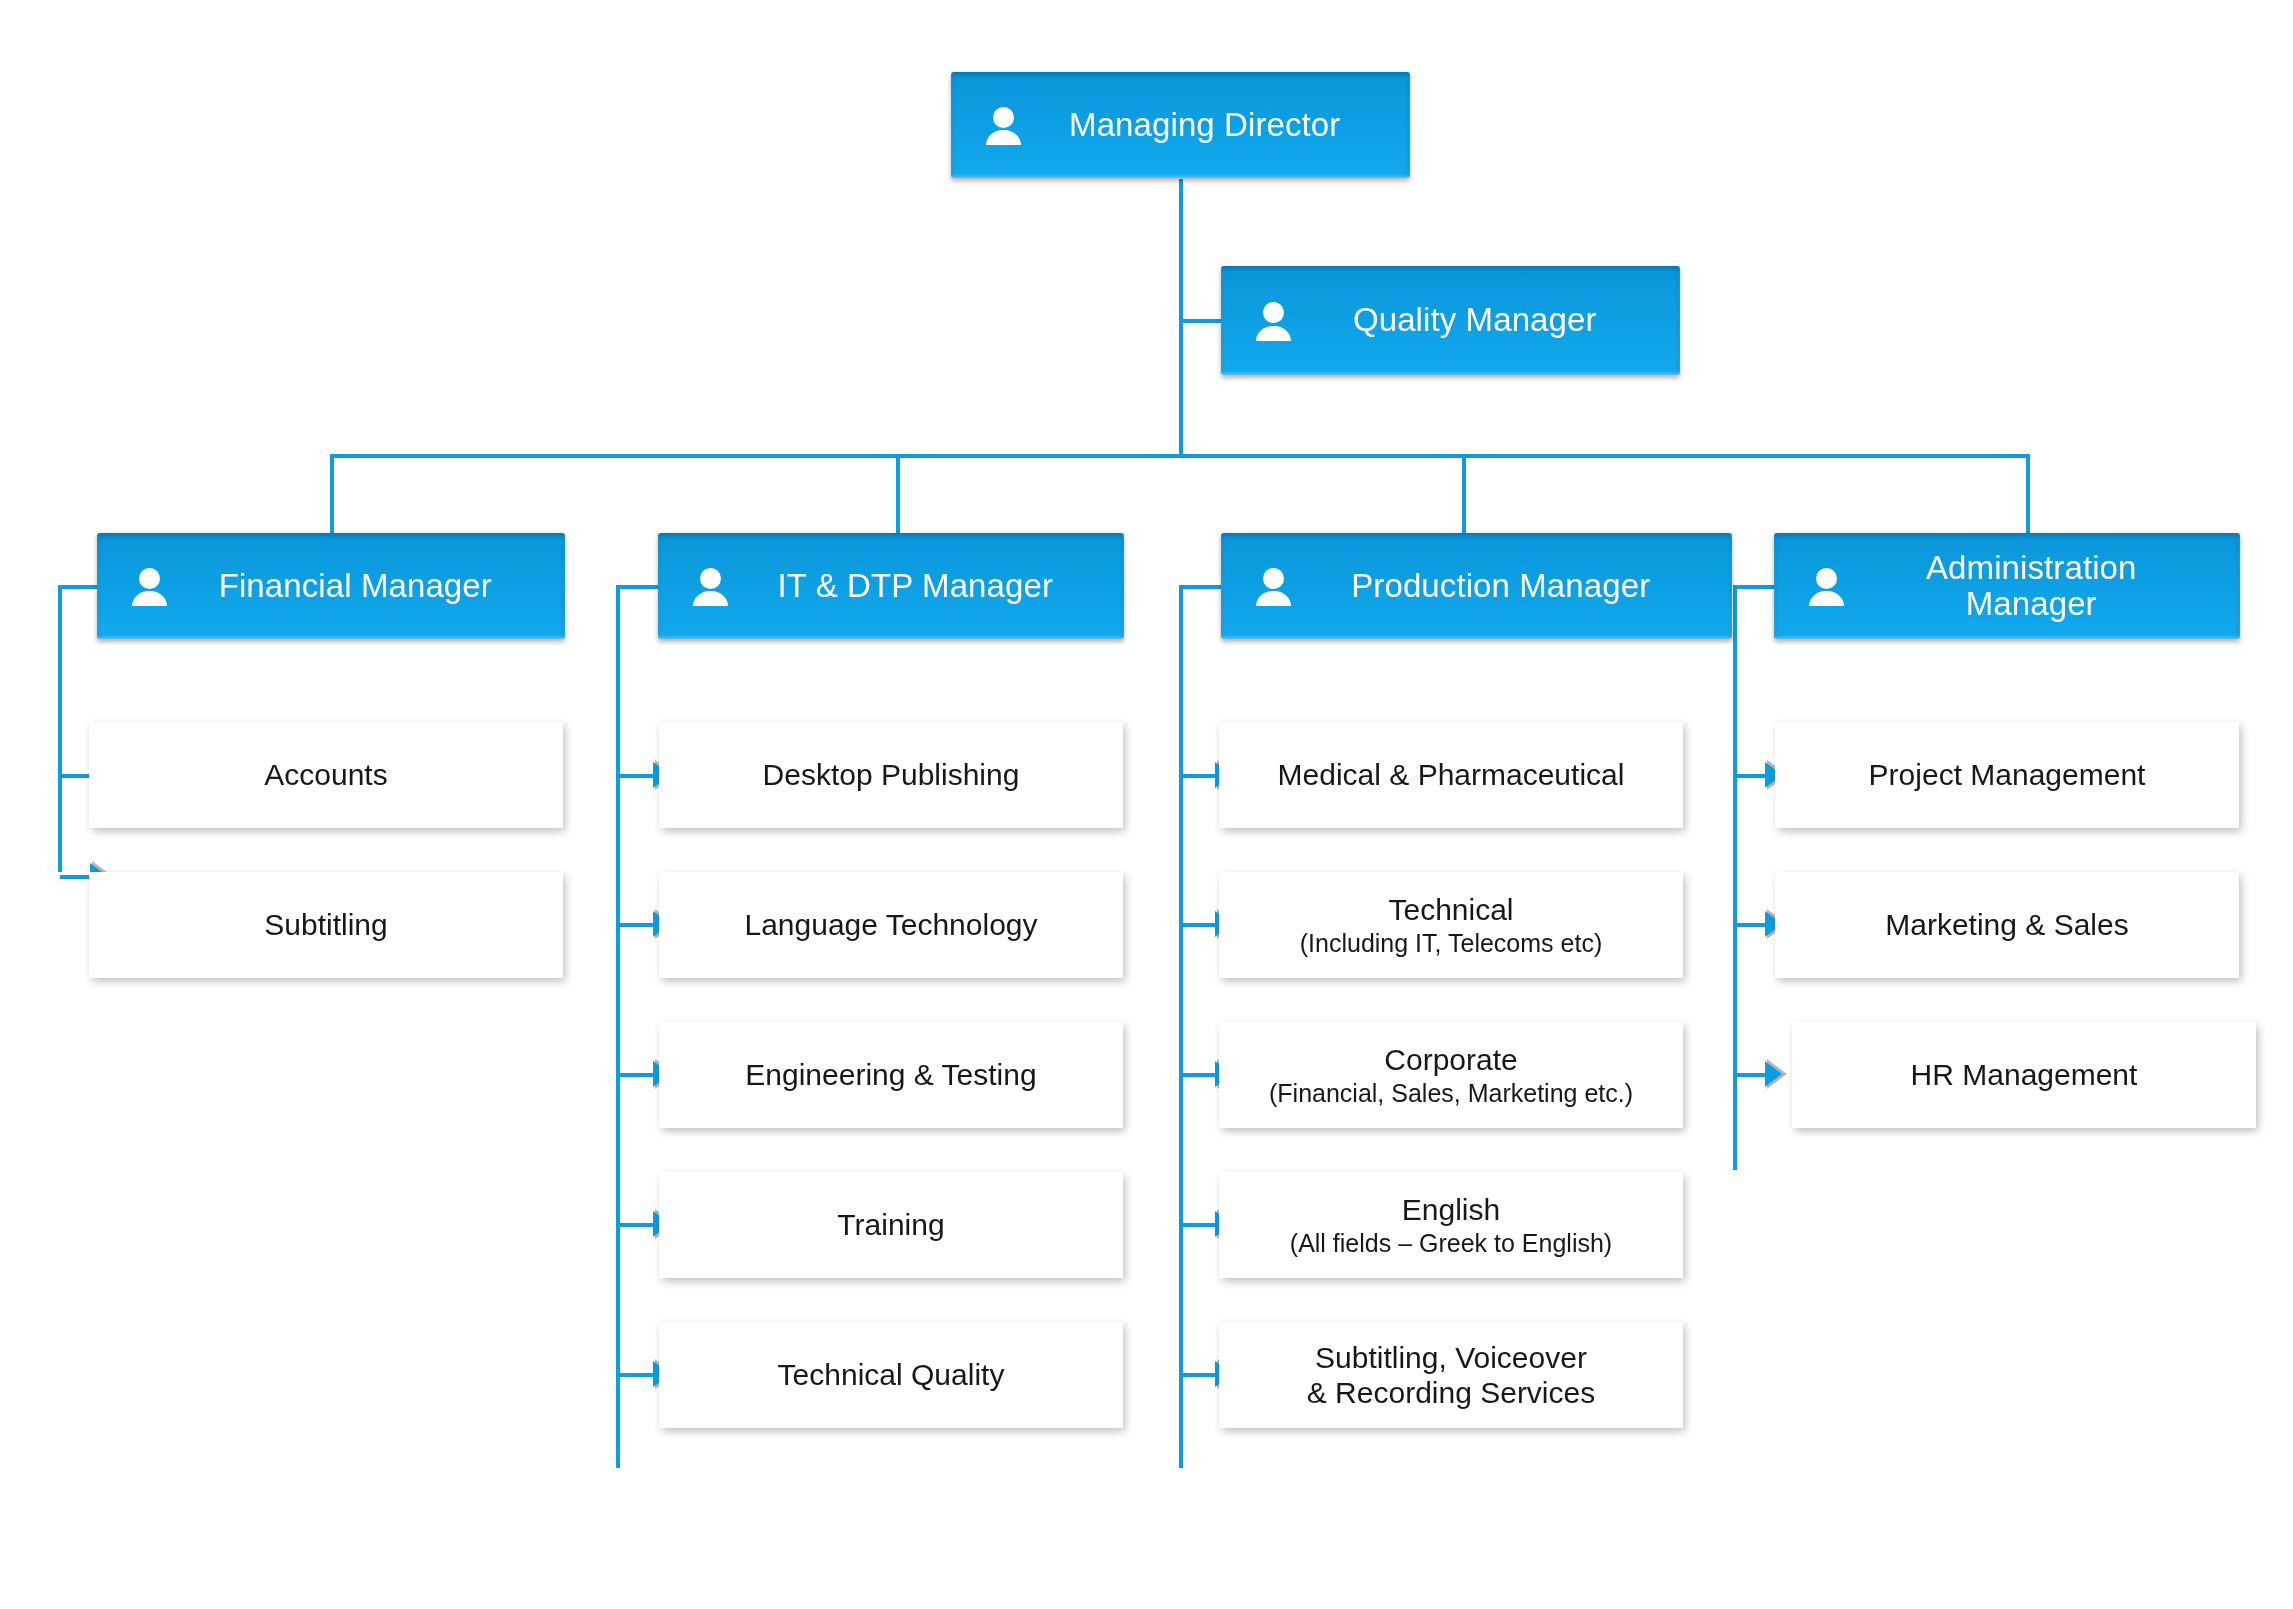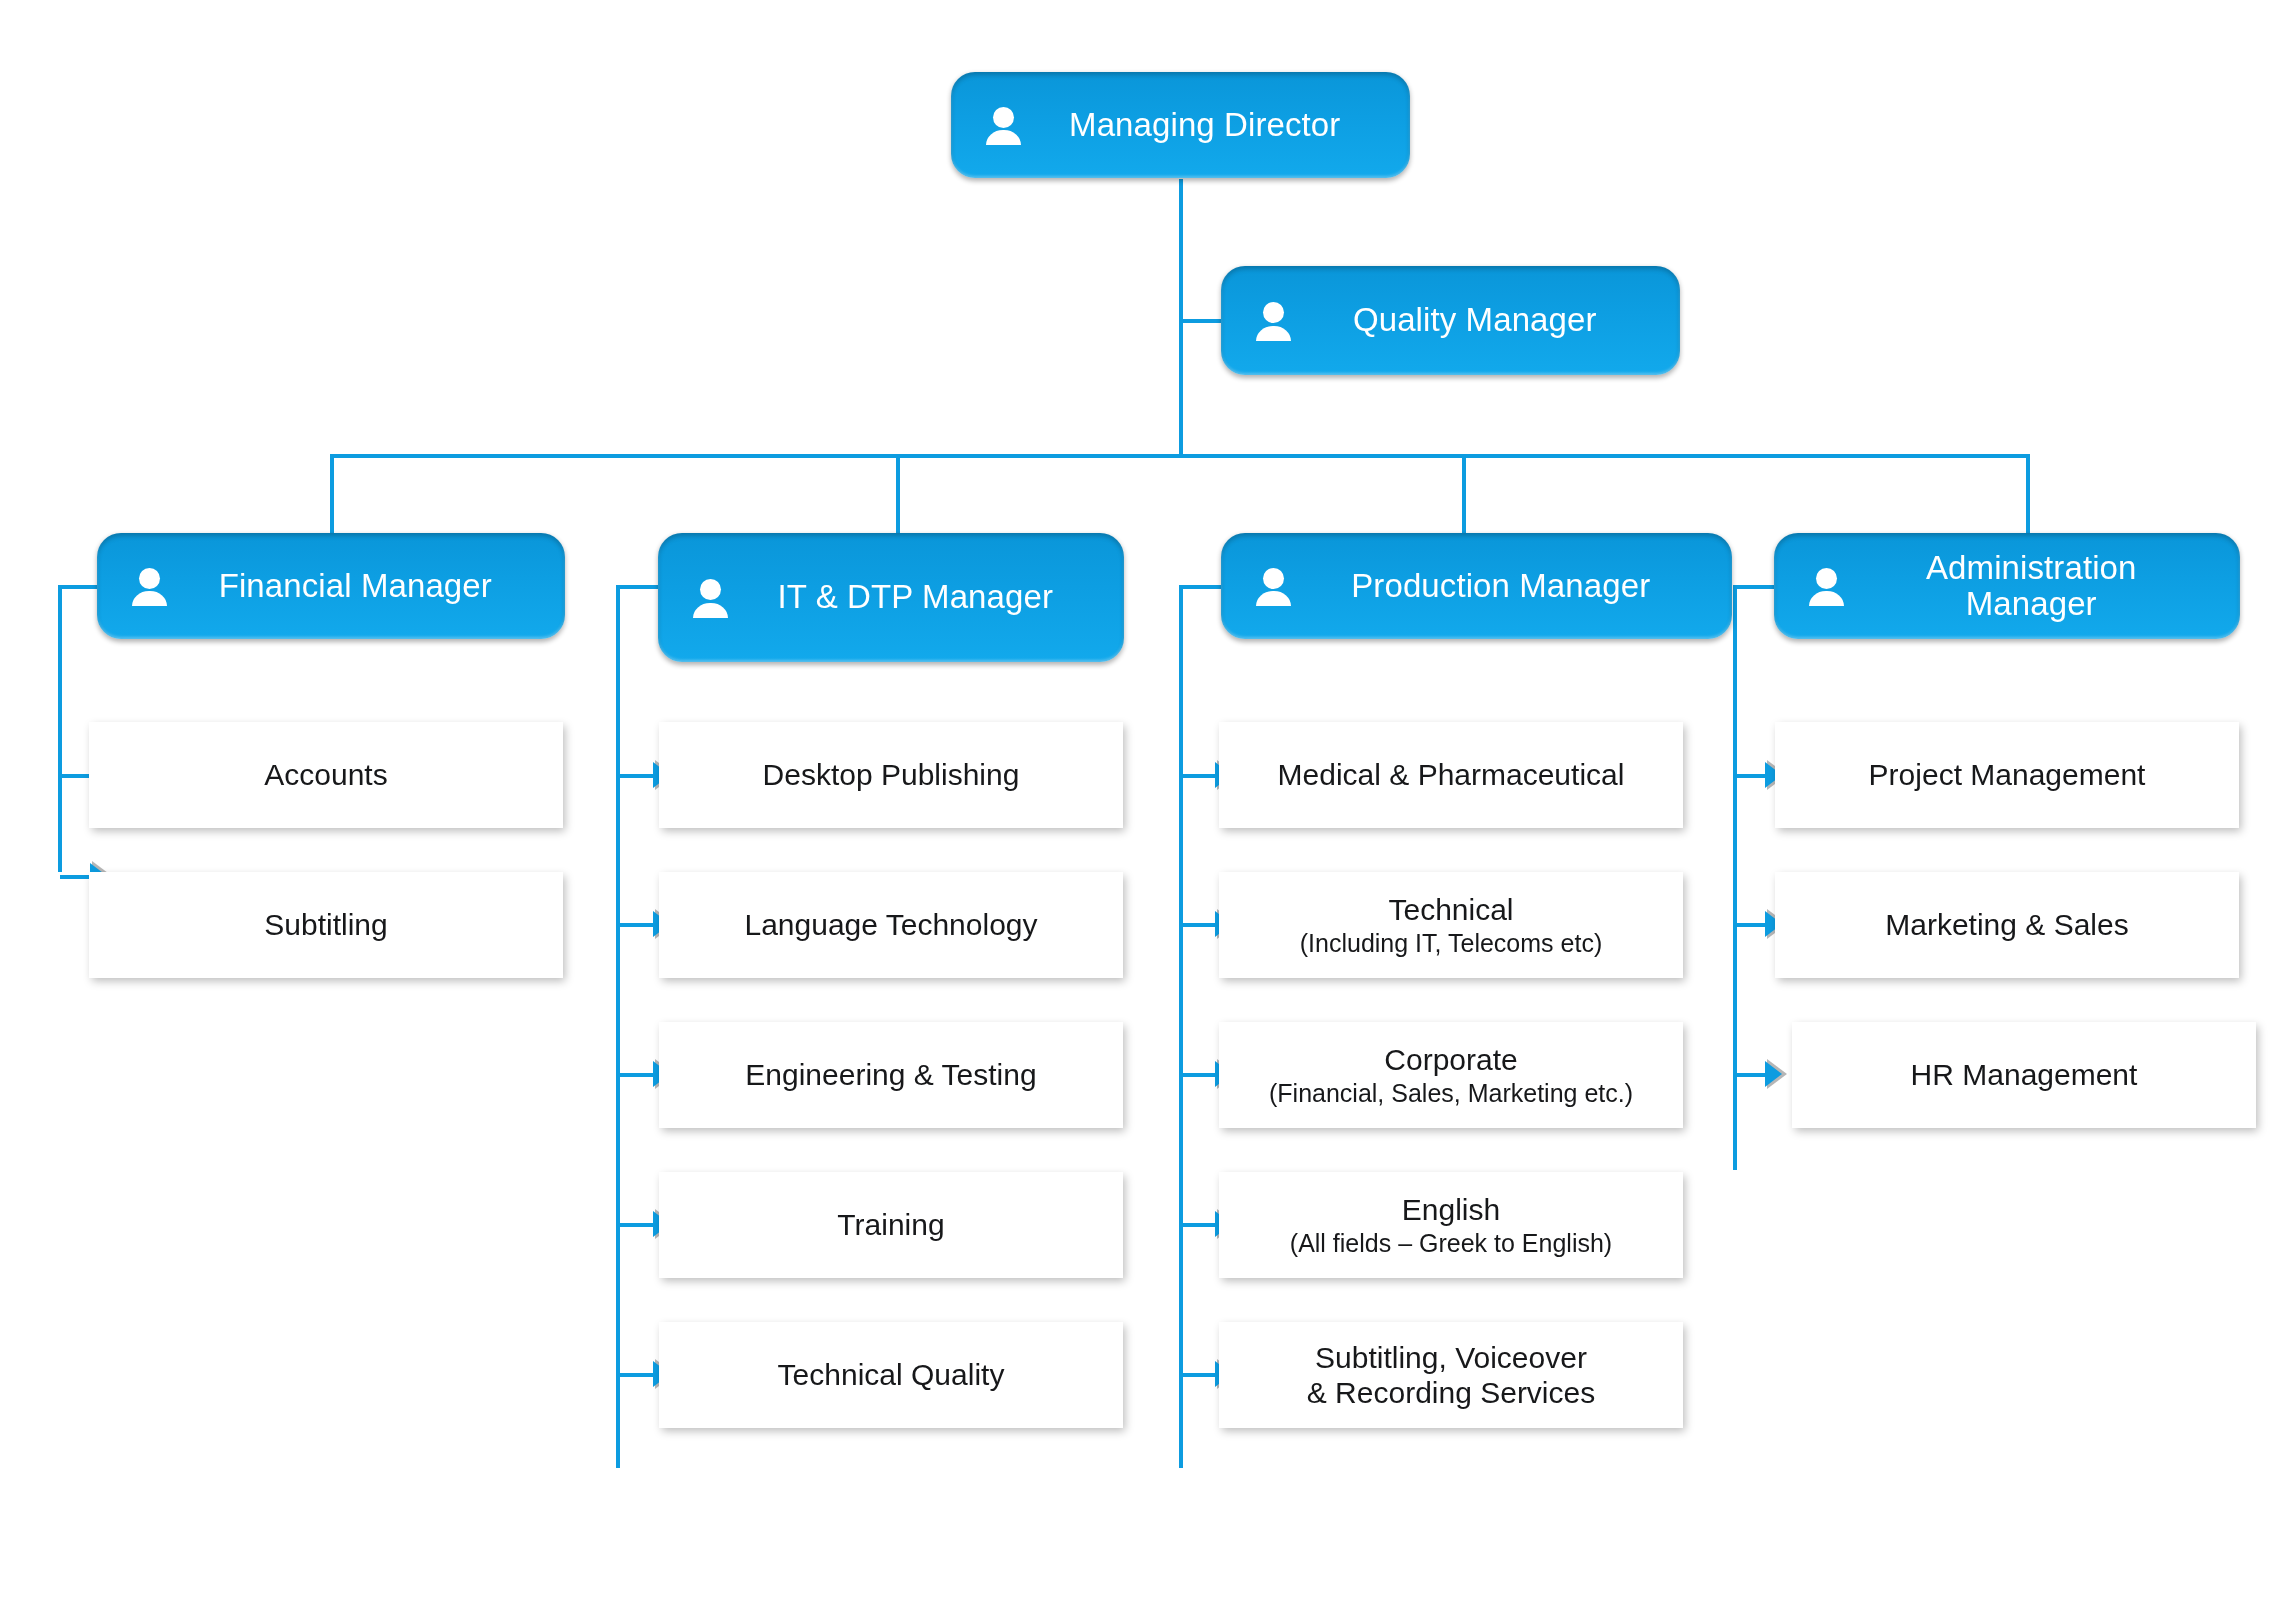--- a/index.html
+++ b/index.html
@@ -25,21 +25,21 @@
     position: absolute;
     background: #0d9ce0;
   }
   .line.v { width: 3.9px; }
   .line.h { height: 3.9px; }
 
   
   .node {
     position: absolute;
     box-sizing: border-box;
-    border-radius: 24px;
+    border-radius: 3px;
     background: linear-gradient(180deg, #0a96d9 0%, #0d9ee2 42%, #12a9ec 100%);
     box-shadow:
       0 2.9px 4.8px rgba(0,0,0,0.30),
       inset 0 2.9px 5.8px rgba(0,0,0,0.22),
       inset 0 -1.9px 2.9px rgba(255,255,255,0.30);
     display: flex;
     align-items: center;
     overflow: hidden;
   }
   .node .person-icon {
@@ -268,21 +268,21 @@
     </span>
     <span class="node-label">Financial Manager</span>
   </div>
   <div class="leaf" style="left:89px; top:722px; width:474px; height:106px;">
     <span class="leaf-text">Accounts</span>
   </div>
   <div class="leaf" style="left:89px; top:872px; width:474px; height:106px;">
     <span class="leaf-text">Subtitling</span>
   </div>
 
-  <div class="node" style="left:658px; top:533px; width:466px; height:129px;">
+  <div class="node" style="left:658px; top:533px; width:466px; height:106px;">
     <span class="person-icon">
       <span class="head"></span>
         <span class="body"></span>
     </span>
     <span class="node-label">IT &amp; DTP Manager</span>
   </div>
   <div class="leaf" style="left:659px; top:722px; width:464px; height:106px;">
     <span class="leaf-text">Desktop Publishing</span>
   </div>
   <div class="leaf" style="left:659px; top:872px; width:464px; height:106px;">

